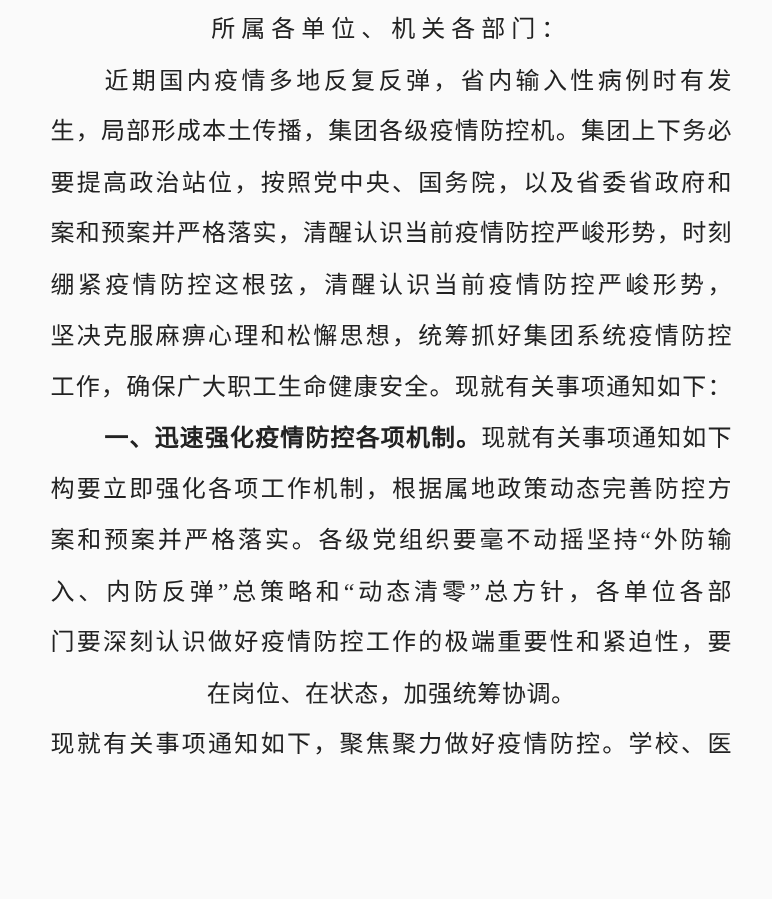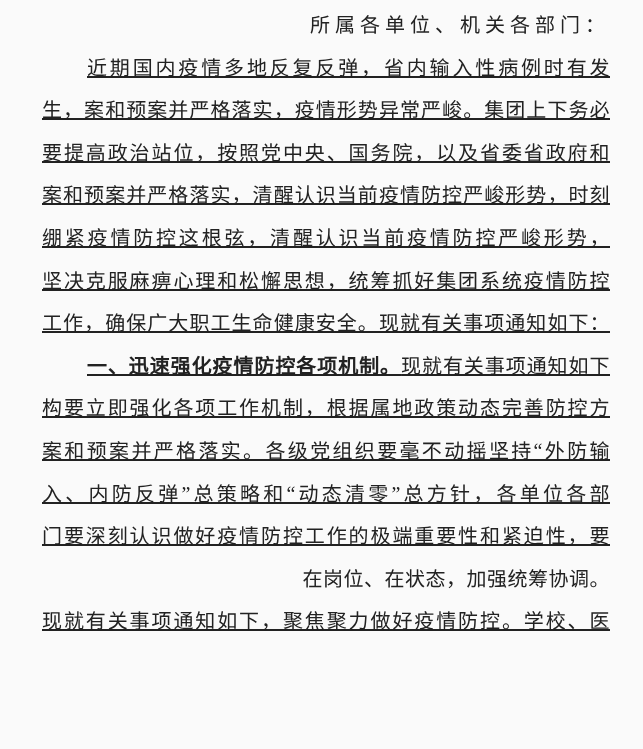--- a/index.html
+++ b/index.html
@@ -19,27 +19,26 @@
     padding: 4px 33px 0 42px;
     font-family: "Liberation Serif", "DejaVu Serif", serif;
     font-size: 20px;
     line-height: 42.6px;
     color: #222222;
     letter-spacing: 0.5px;
   }
   .line {
     height: 42.6px;
     overflow: hidden;
-    text-align: right;
+    text-align: center;
   }
   
   .jl {
     text-align: justify;
     text-align-last: justify;
-    text-decoration: underline;
   }
   
   .ind {
     text-indent: 45px;
   }
   
   .salute {
     letter-spacing: 5px;
   }
   .b {
@@ -48,21 +47,21 @@
   }
 </style>
 </head>
 <body style="background: rgb(250, 250, 250);">
 
 <div class="page" style="color: rgb(34, 34, 34);">
 
   <div class="line salute">所属各单位、机关各部门：</div>
 
   <div class="line jl ind">近期国内疫情多地反复反弹，省内输入性病例时有发</div>
-  <div class="line jl">生，案和预案并严格落实，疫情形势异常严峻。集团上下务必</div>
+  <div class="line jl">生，局部形成本土传播，集团各级疫情防控机。集团上下务必</div>
   <div class="line jl">要提高政治站位，按照党中央、国务院，以及省委省政府和</div>
   <div class="line jl">案和预案并严格落实，清醒认识当前疫情防控严峻形势，时刻</div>
   <div class="line jl">绷紧疫情防控这根弦，清醒认识当前疫情防控严峻形势，</div>
   <div class="line jl">坚决克服麻痹心理和松懈思想，统筹抓好集团系统疫情防控</div>
   <div class="line jl">工作，确保广大职工生命健康安全。现就有关事项通知如下：</div>
 
   <div class="line jl ind">
     <span class="b">一、迅速强化疫情防控各项机制。</span><span>现就有关事项通知如下</span>
   </div>
   <div class="line jl">构要立即强化各项工作机制，根据属地政策动态完善防控方</div>

